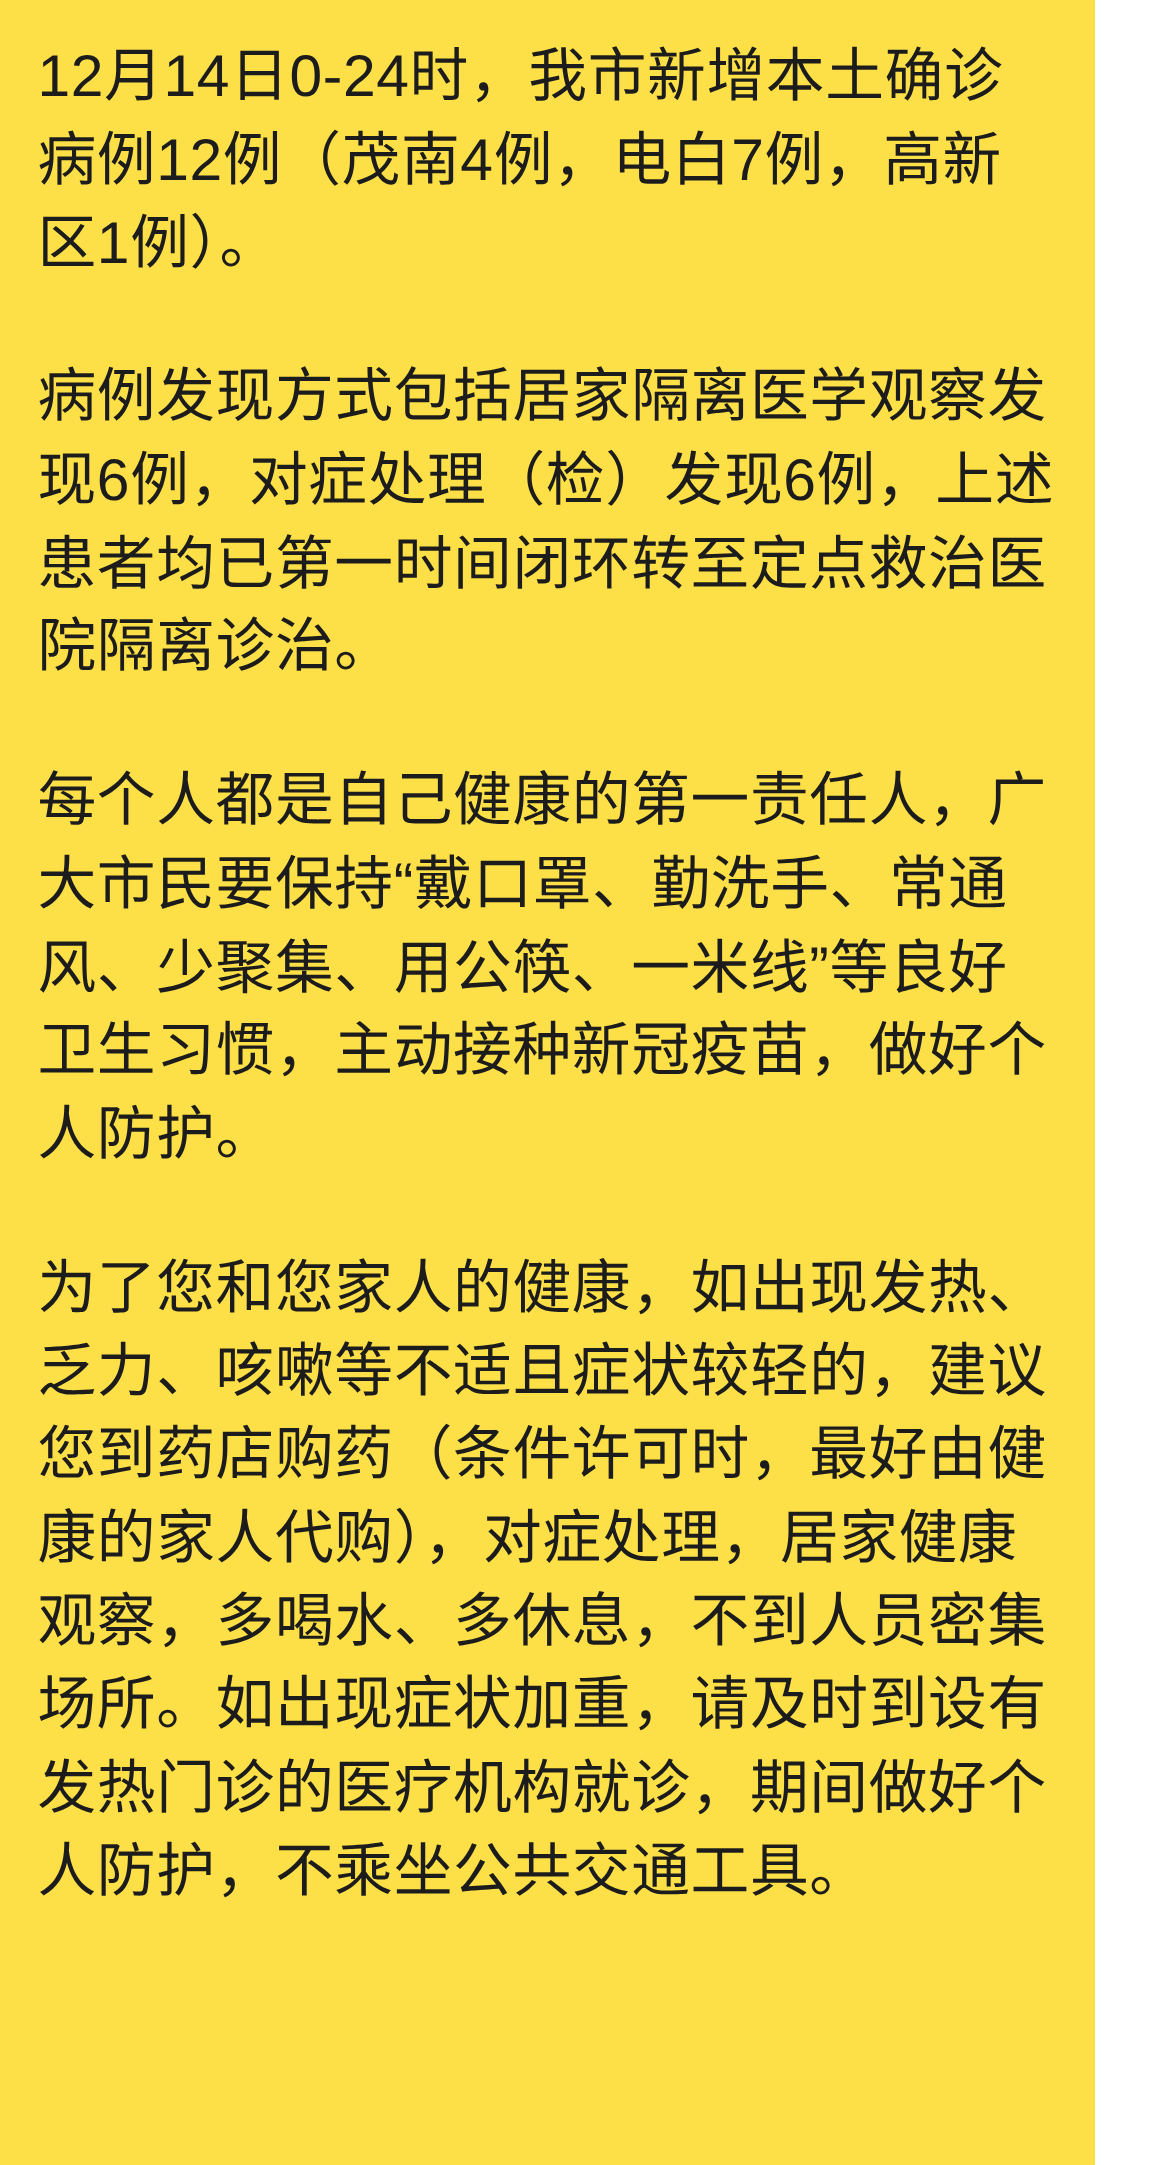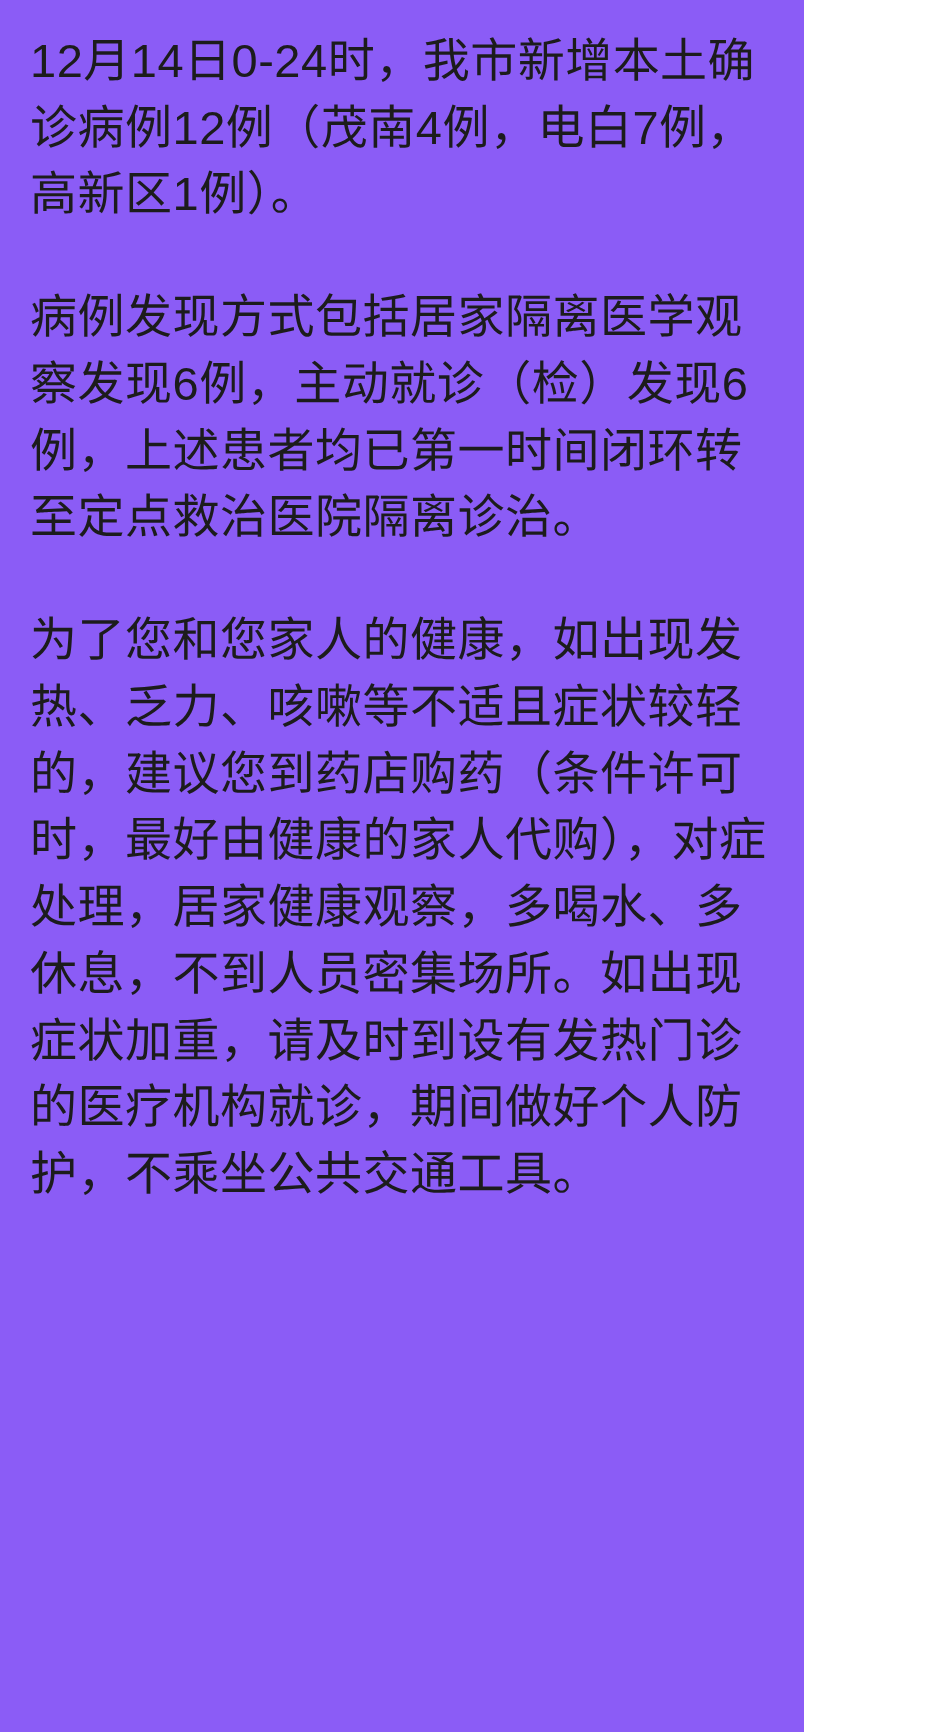--- a/index.html
+++ b/index.html
@@ -9,24 +9,24 @@
   }
   body {
     width: 928px;
     min-height: 1732px;
     font-family: "Liberation Sans", "DejaVu Sans", sans-serif;
     color: #1a1a1a;
     -webkit-font-smoothing: antialiased;
   }
   .page {
     box-sizing: border-box;
-    width: 804px;
+    width: 876px;
     min-height: 1732px;
     padding: 28px 30px 20px 30px;
-    background: #8b5cf6;
+    background: #fde047;
   }
   .article {
     display: block;
   }
   .para {
     font-size: 47px;
     line-height: 1.42;
     letter-spacing: 0.5px;
     color: #1c1c1c;
     margin: 0 0 56px 0;
@@ -37,16 +37,17 @@
   .para:last-child {
     margin-bottom: 4px;
   }
 </style>
 </head>
 <body>
 
 <div class="page">
   <div class="article">
     <p class="para">12月14日0-24时，我市新增本土确诊病例12例（茂南4例，电白7例，高新区1例）。</p>
-    <p class="para">病例发现方式包括居家隔离医学观察发现6例，主动就诊（检）发现6例，上述患者均已第一时间闭环转至定点救治医院隔离诊治。</p>
+    <p class="para">病例发现方式包括居家隔离医学观察发现6例，对症处理（检）发现6例，上述患者均已第一时间闭环转至定点救治医院隔离诊治。</p>
+    <p class="para">每个人都是自己健康的第一责任人，广大市民要保持“戴口罩、勤洗手、常通风、少聚集、用公筷、一米线”等良好卫生习惯，主动接种新冠疫苗，做好个人防护。</p>
     <p class="para">为了您和您家人的健康，如出现发热、乏力、咳嗽等不适且症状较轻的，建议您到药店购药（条件许可时，最好由健康的家人代购），对症处理，居家健康观察，多喝水、多休息，不到人员密集场所。如出现症状加重，请及时到设有发热门诊的医疗机构就诊，期间做好个人防护，不乘坐公共交通工具。</p>
   </div>
 </div>
 
 </body></html>

